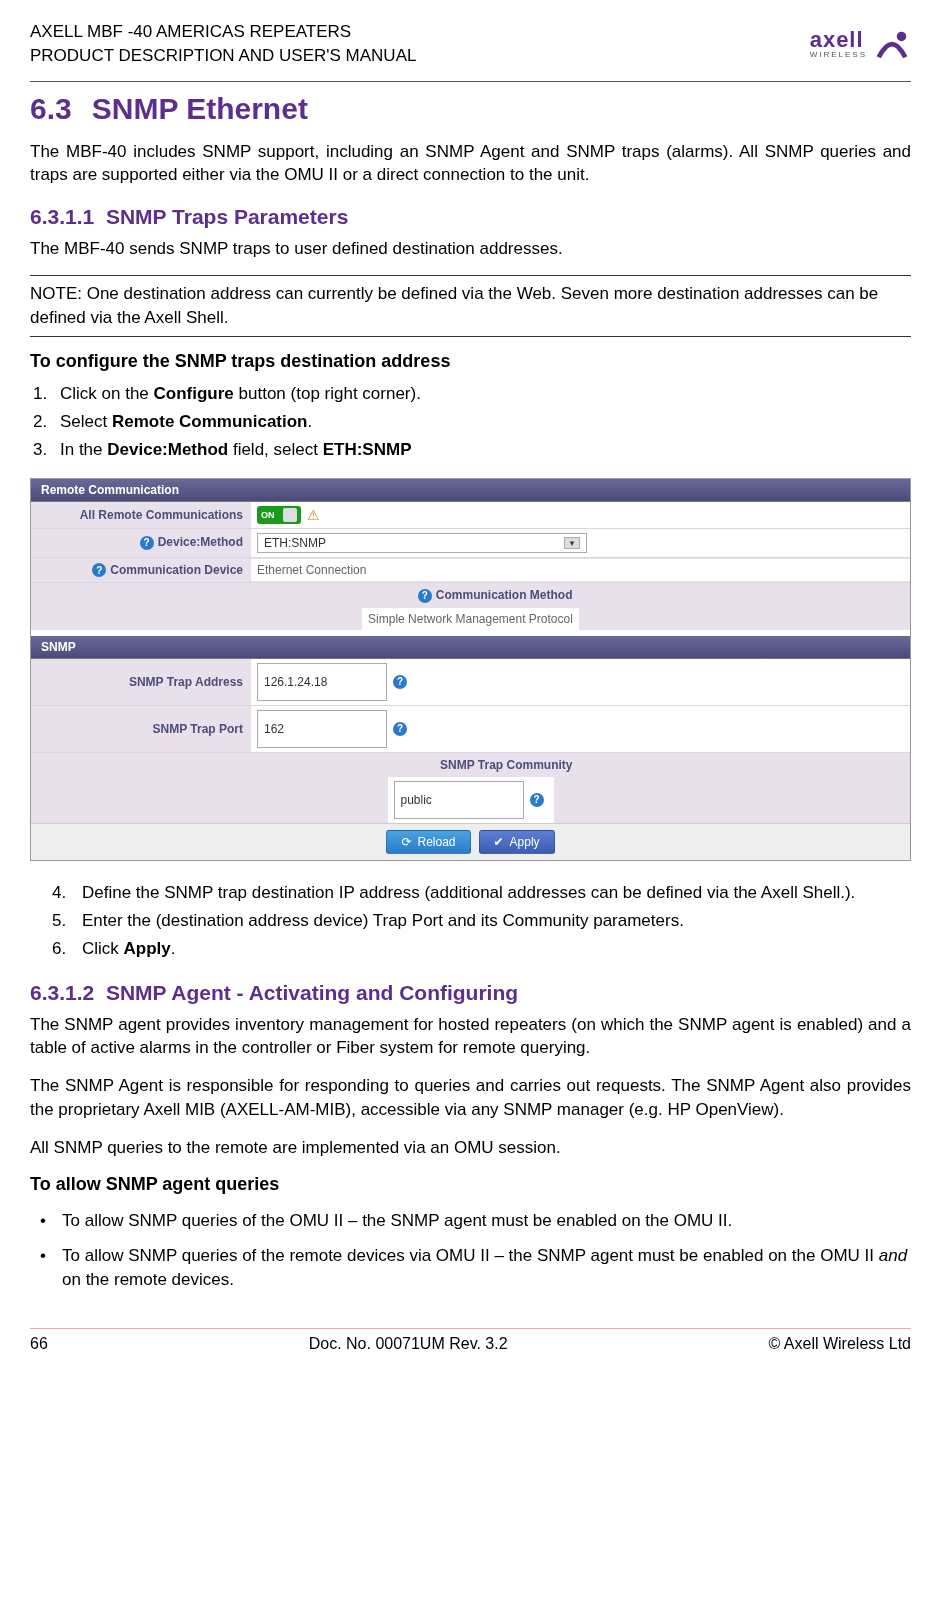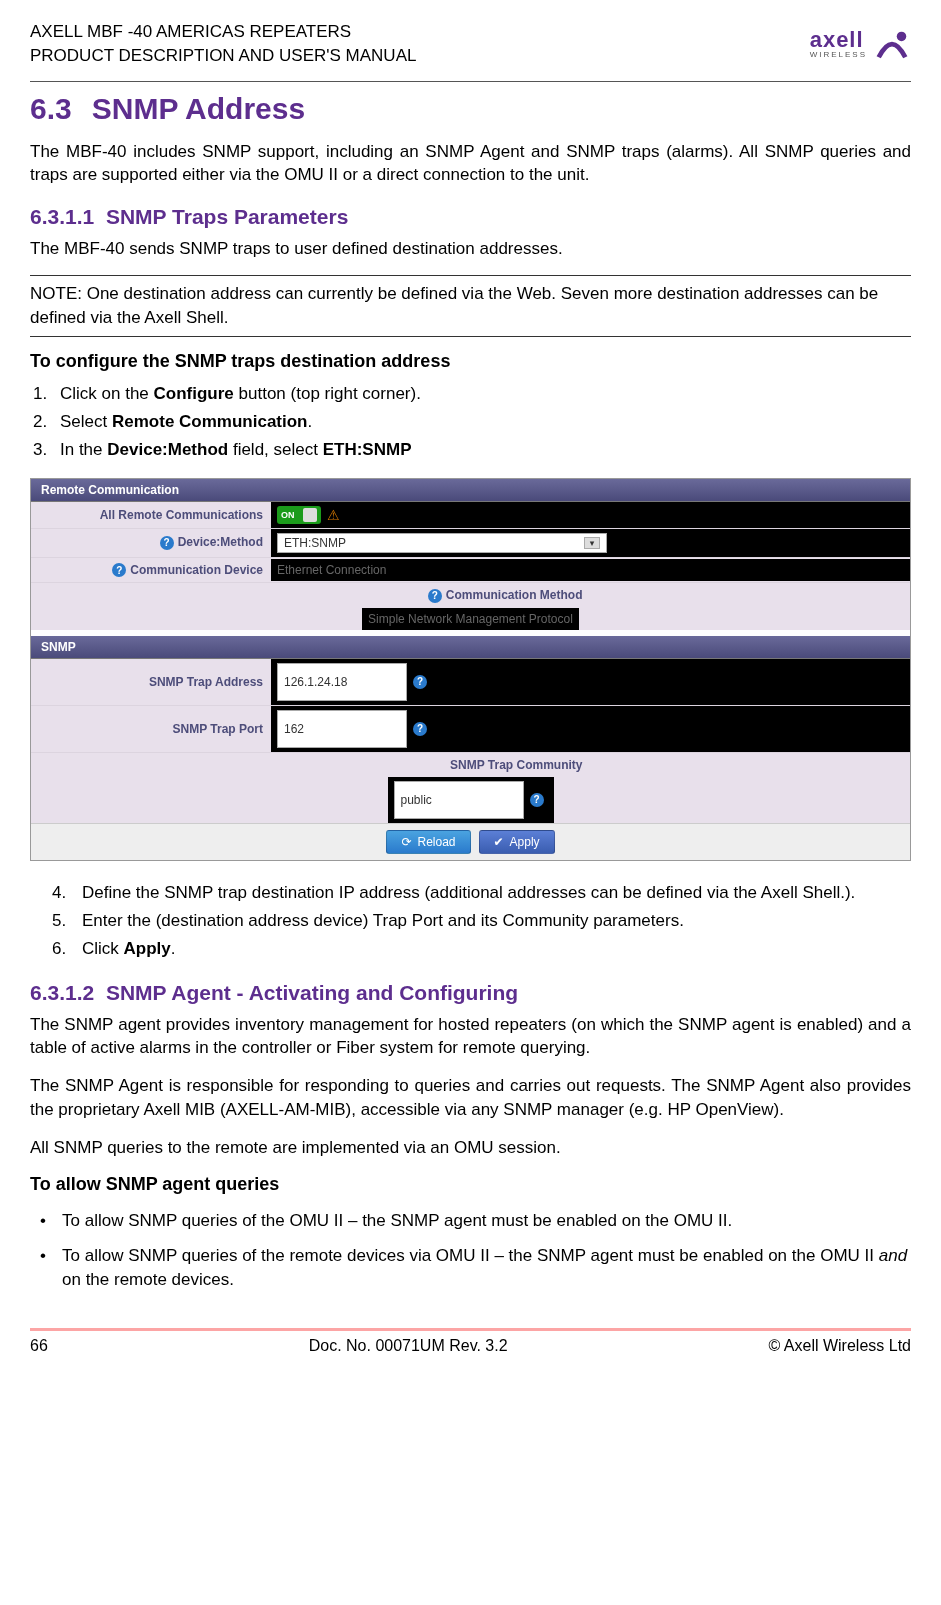--- a/index.html
+++ b/index.html
@@ -62,31 +62,31 @@
       color: #fff;
       font-weight: bold;
       padding: 4px 10px;
       font-size: 12px;
       border-bottom: 1px solid #777;
     }
     .panel-body { background: #e8e0eb; }
     .row { display: flex; align-items: center; border-bottom: 1px solid #dcd4df; }
     .row:last-child { border-bottom: none; flex-direction: column; }
     .row-label {
-      width: 240px;
+      width: 220px;
       text-align: right;
       padding: 5px 8px;
       color: #4d4d7a;
       font-weight: bold;
       font-size: 12px;
     }
     .row-val {
       flex: 1;
       padding: 4px 6px;
-      background: #000000;
+      background: #ffffff;
       color: #666;
       display: flex;
       align-items: center;
       gap: 6px;
     }
     .help-ic {
       display: inline-flex; width: 14px; height: 14px; border-radius: 50%;
       background: #2a7acc; color: #fff; align-items: center; justify-content: center;
       font-size: 10px; font-weight: bold; margin-right: 4px;
     }
@@ -114,21 +114,21 @@
       gap: 8px;
       border-top: 1px solid #ccc;
     }
     .btn {
       display: inline-flex; align-items: center; gap: 6px; padding: 4px 14px;
       border-radius: 3px; color: #fff; font-size: 12px; border: 1px solid rgba(0,0,0,0.2);
     }
     .btn-reload { background: linear-gradient(#4aa3e0, #2a7acc); }
     .btn-apply { background: linear-gradient(#5b7fd6, #3a5db0); }
     .footer {
-      border-top: 3px solid #fca5a5;
+      border-top: 1px solid #fca5a5;
       margin-top: 30px;
       padding-top: 6px;
       display: flex;
       justify-content: space-between;
       font-size: 16px;
     }
     b { font-weight: bold; }
     em { font-style: italic; }
   </style>
 </head>
@@ -147,21 +147,21 @@
     <div class="logo-mark">
       <svg viewBox="0 0 40 40">
           <path d="M6 34 Q20 6 34 34" fill="none" stroke="#5d2e8e" stroke-width="5"></path>
           <circle cx="30" cy="12" r="5" fill="#5d2e8e"></circle>
         </svg>
     </div>
   </div>
 </div>
 
 <h1>
-  <span class="num">6.3</span><span>SNMP Address</span>
+  <span class="num">6.3</span><span>SNMP Ethernet</span>
 </h1>
 
 <p class="body-text">The MBF-40 includes SNMP support, including an SNMP Agent and SNMP traps (alarms). All SNMP queries and traps are supported either via the OMU II or a direct connection to the unit.</p>
 
 <h2>
   <span>6.3.1.1</span>&nbsp;&nbsp;<span>SNMP Traps Parameters</span>
 </h2>
 
 <p class="body-text">The MBF-40 sends SNMP traps to user defined destination addresses.</p>
 

